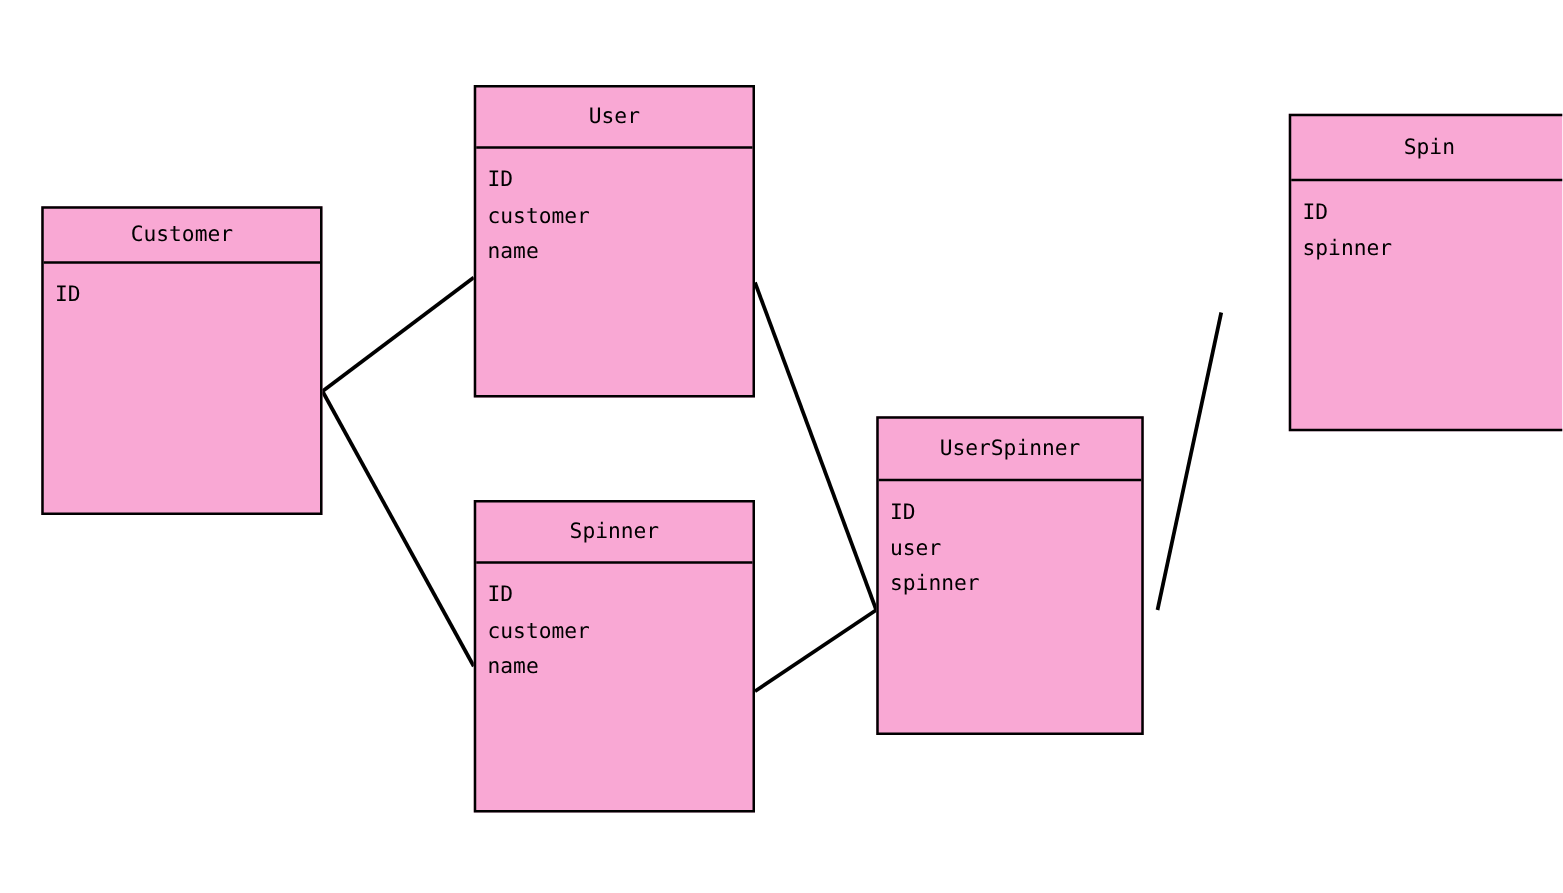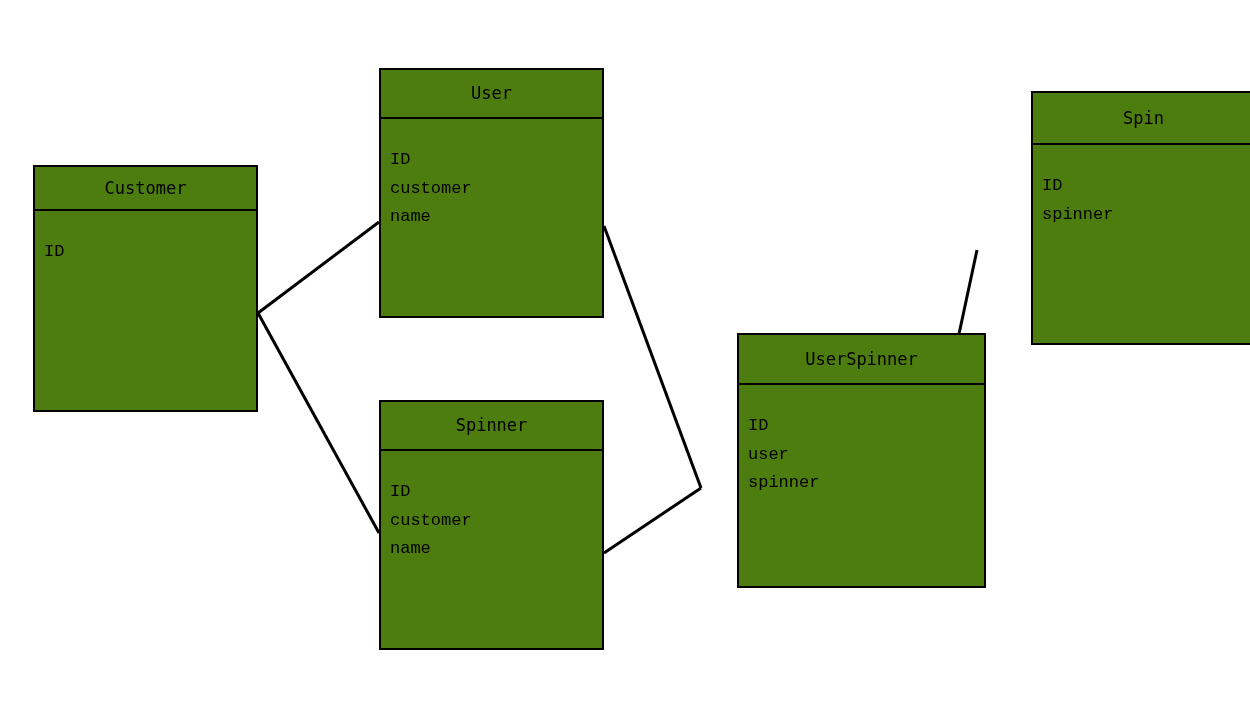--- a/index.html
+++ b/index.html
@@ -21,40 +21,39 @@
     left: 0;
     top: 0;
     width: 1250px;
     height: 714px;
     pointer-events: none;
   }
   .entity {
     position: absolute;
     box-sizing: border-box;
     border: 2.5px solid #000000;
-    background: #4d7c0f;
+    background: #f9a8d4;
   }
   .entity-title {
     box-sizing: border-box;
     width: 100%;
     border-bottom: 2.5px solid #000000;
     text-align: center;
     color: #000000;
     font-size: 17px;
     line-height: 1;
     letter-spacing: 0px;
     white-space: nowrap;
     display: flex;
     align-items: center;
     justify-content: center;
   }
   .entity-fields {
     box-sizing: border-box;
-    padding: 27px 0 0 9px;
-    font-family: Liberation Mono, monospace;
+    padding: 11px 0 0 9px;
   }
   .field {
     color: #000000;
     font-size: 17px;
     line-height: 28.5px;
     white-space: nowrap;
     text-align: left;
   }
 </style>
 </head>
@@ -88,21 +87,21 @@
 
   <div class="entity" style="left:379px; top:400px; width:225px; height:250px;">
     <div class="entity-title" style="height:49px;">Spinner</div>
     <div class="entity-fields">
       <div class="field">ID</div>
       <div class="field">customer</div>
       <div class="field">name</div>
     </div>
   </div>
 
-  <div class="entity" style="left:737px; top:333px; width:249px; height:255px;">
+  <div class="entity" style="left:701px; top:333px; width:214px; height:255px;">
     <div class="entity-title" style="height:50px;">UserSpinner</div>
     <div class="entity-fields">
       <div class="field">ID</div>
       <div class="field">user</div>
       <div class="field">spinner</div>
     </div>
   </div>
 
   <div class="entity" style="left:1031px; top:91px; width:225px; height:254px;">
     <div class="entity-title" style="height:52px;">Spin</div>

